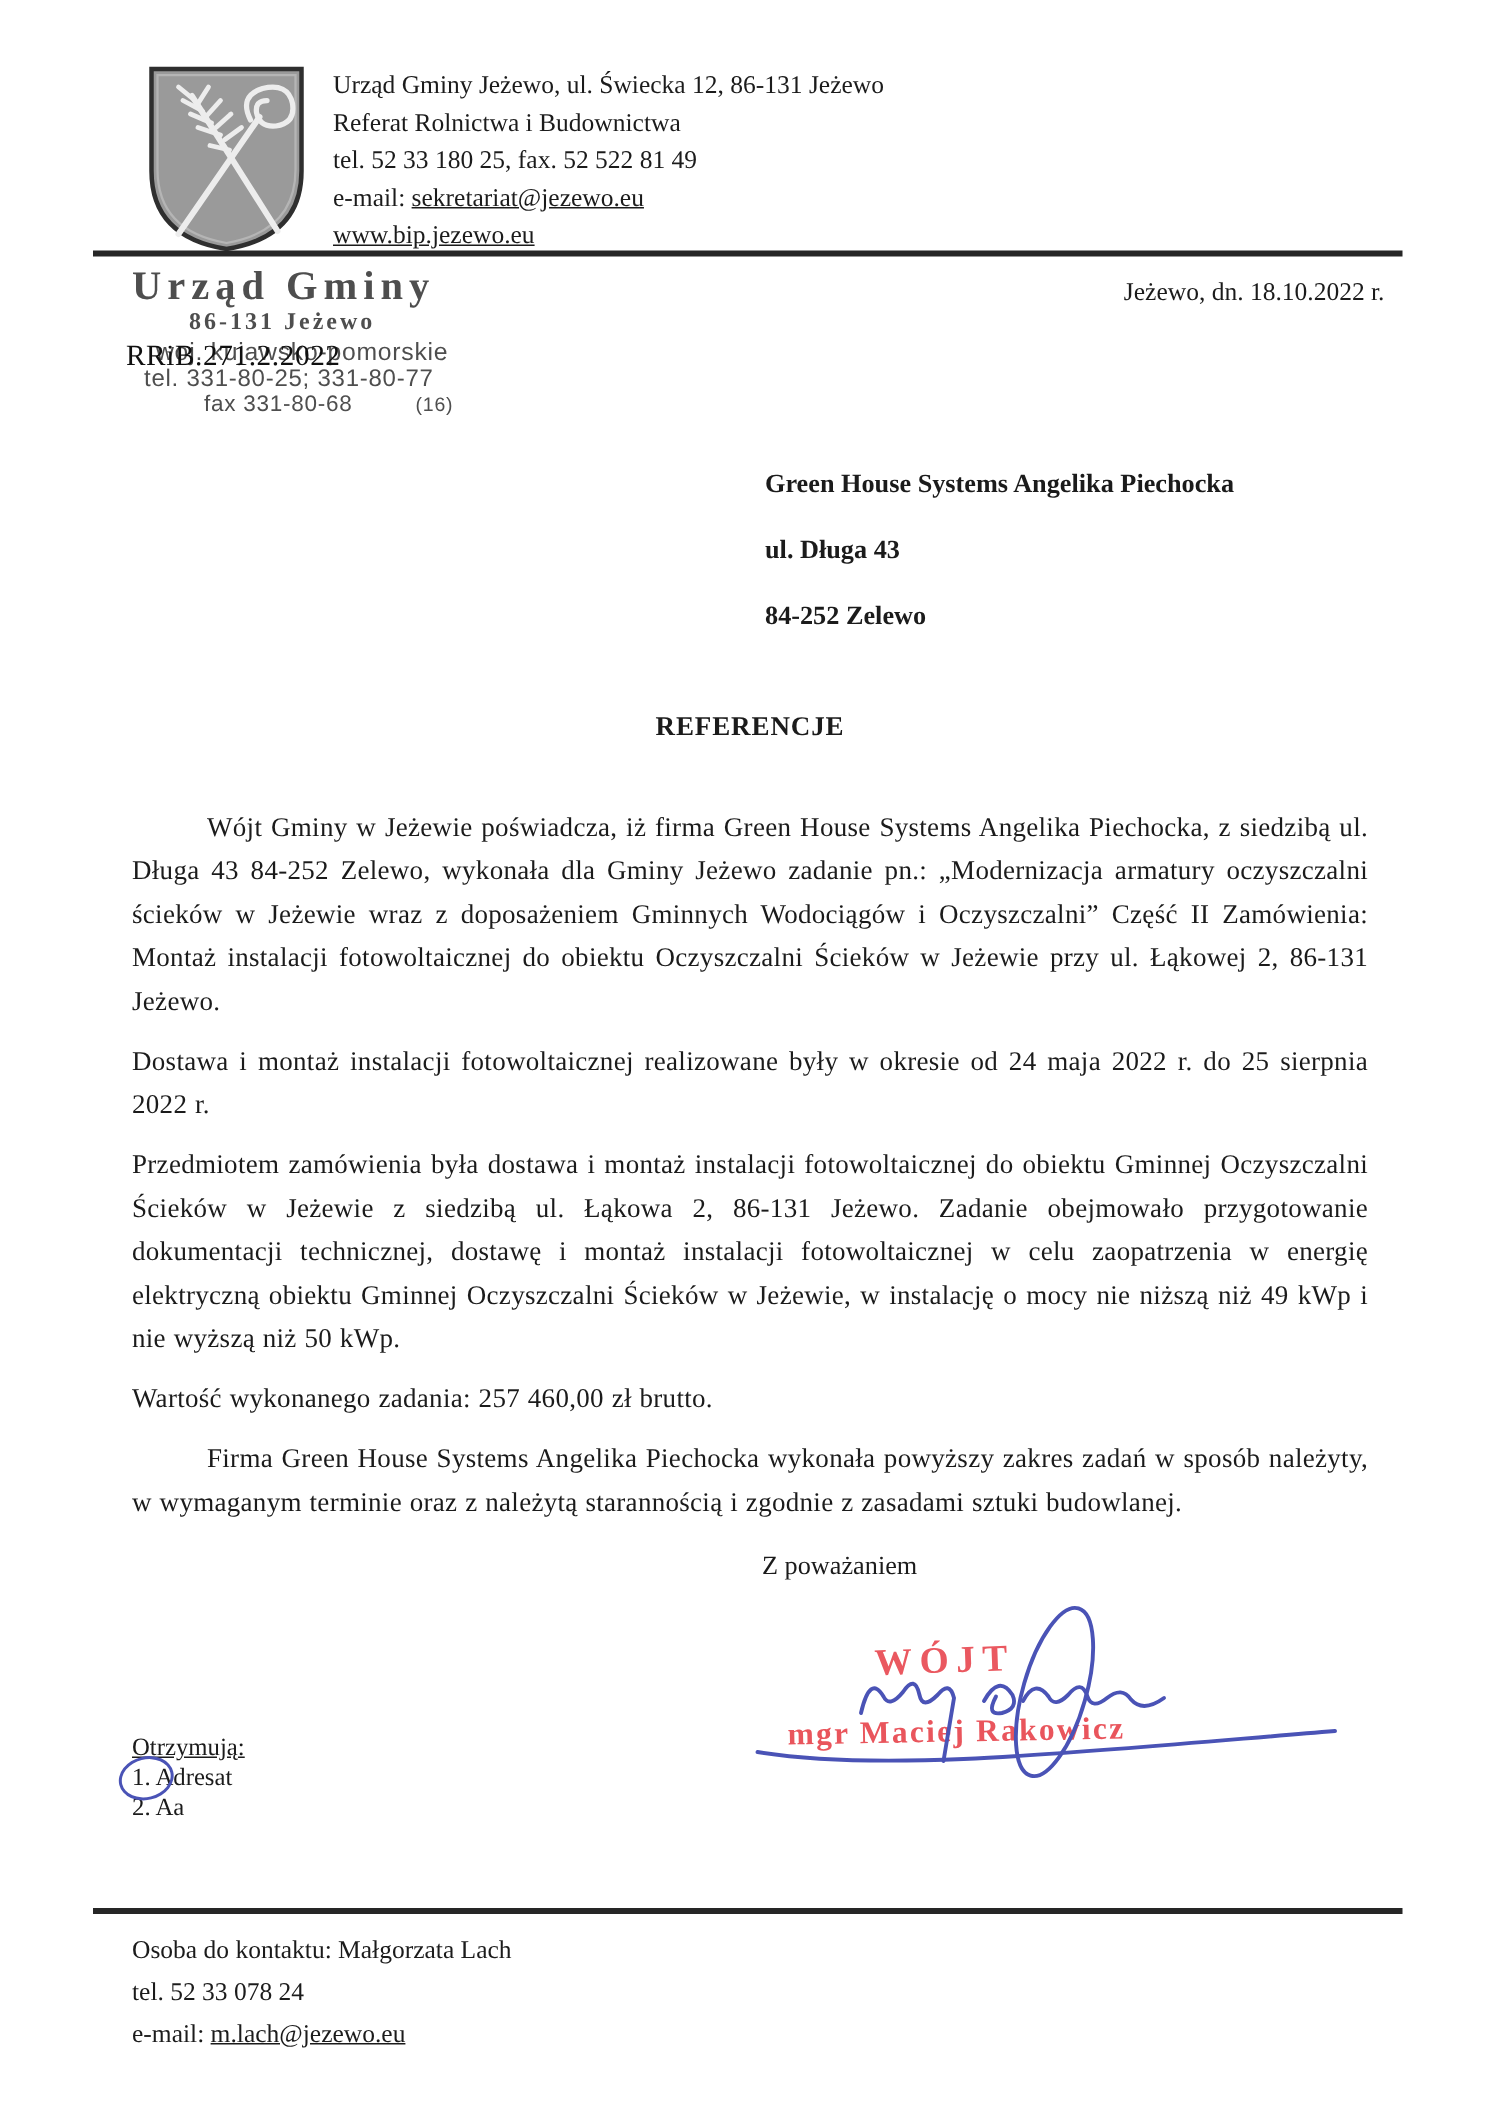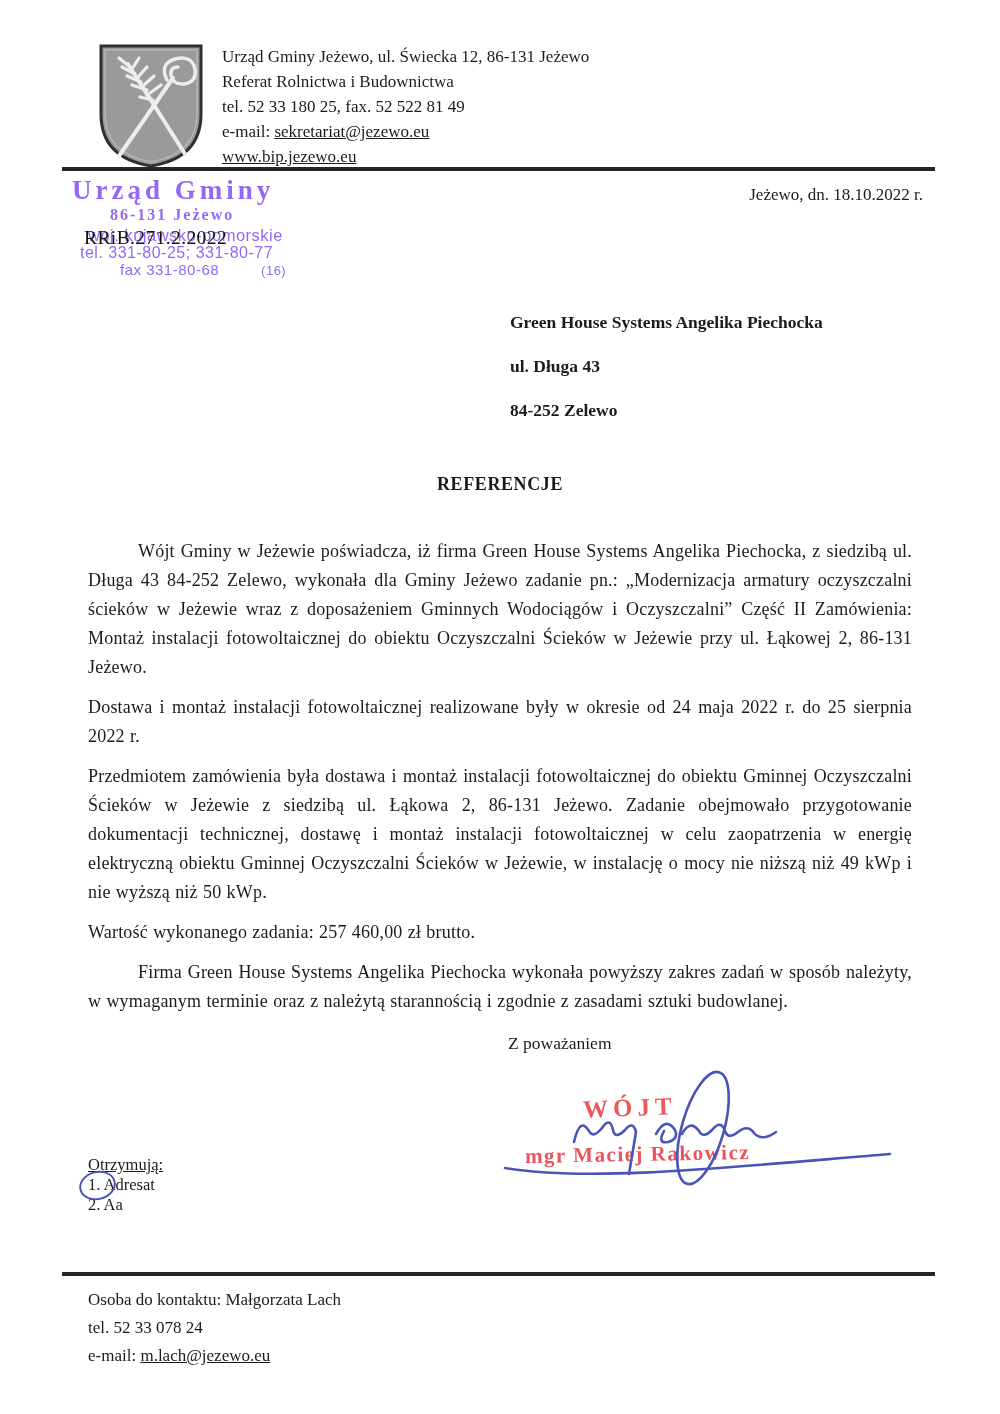--- a/index.html
+++ b/index.html
@@ -9,21 +9,21 @@
     font-family:"Liberation Serif","DejaVu Serif",serif;color:#1b1b1b;padding-left:25px;
   }
   
   .crest{position:absolute;left:95px;top:42px;width:112px;height:128px;}
   .lh-text{position:absolute;left:222px;top:44px;font-size:17px;line-height:25px;white-space:nowrap;}
   .lh-text .u{text-decoration:underline;}
   .rule{position:absolute;left:62px;width:873px;height:4px;background:#262626;}
   .rule-top{top:167px;}
   .rule-bottom{top:1272px;}
   
-  .stamp{position:absolute;left:72px;top:176px;color:#8b5cf6;opacity:.92;white-space:nowrap;}
+  .stamp{position:absolute;left:88px;top:176px;color:#404040;opacity:.92;white-space:nowrap;}
   .stamp .s1{font-size:27px;font-weight:bold;letter-spacing:4px;line-height:28px;}
   .stamp .s2{font-size:16px;font-weight:bold;letter-spacing:2px;line-height:22px;padding-left:38px;}
   .stamp .s3{font-family:"Liberation Sans","DejaVu Sans",sans-serif;font-size:16.5px;line-height:18px;padding-left:16px;letter-spacing:.5px;}
   .stamp .s4{font-family:Liberation Sans, sans-serif;font-size:16px;line-height:17px;padding-left:8px;letter-spacing:.5px;}
   .stamp .s5{font-family:"Liberation Sans","DejaVu Sans",sans-serif;font-size:15px;line-height:17px;padding-left:48px;letter-spacing:.5px;}
   .stamp .s5 .pg{padding-left:42px;font-size:13px;}
   .refnum{position:absolute;left:84px;top:227px;font-size:19.5px;letter-spacing:.4px;color:#101010;}
   .dateline{position:absolute;right:102px;top:185px;font-size:17px;}
   
   .recipient{position:absolute;left:510px;top:313px;font-weight:bold;font-size:17.5px;}

